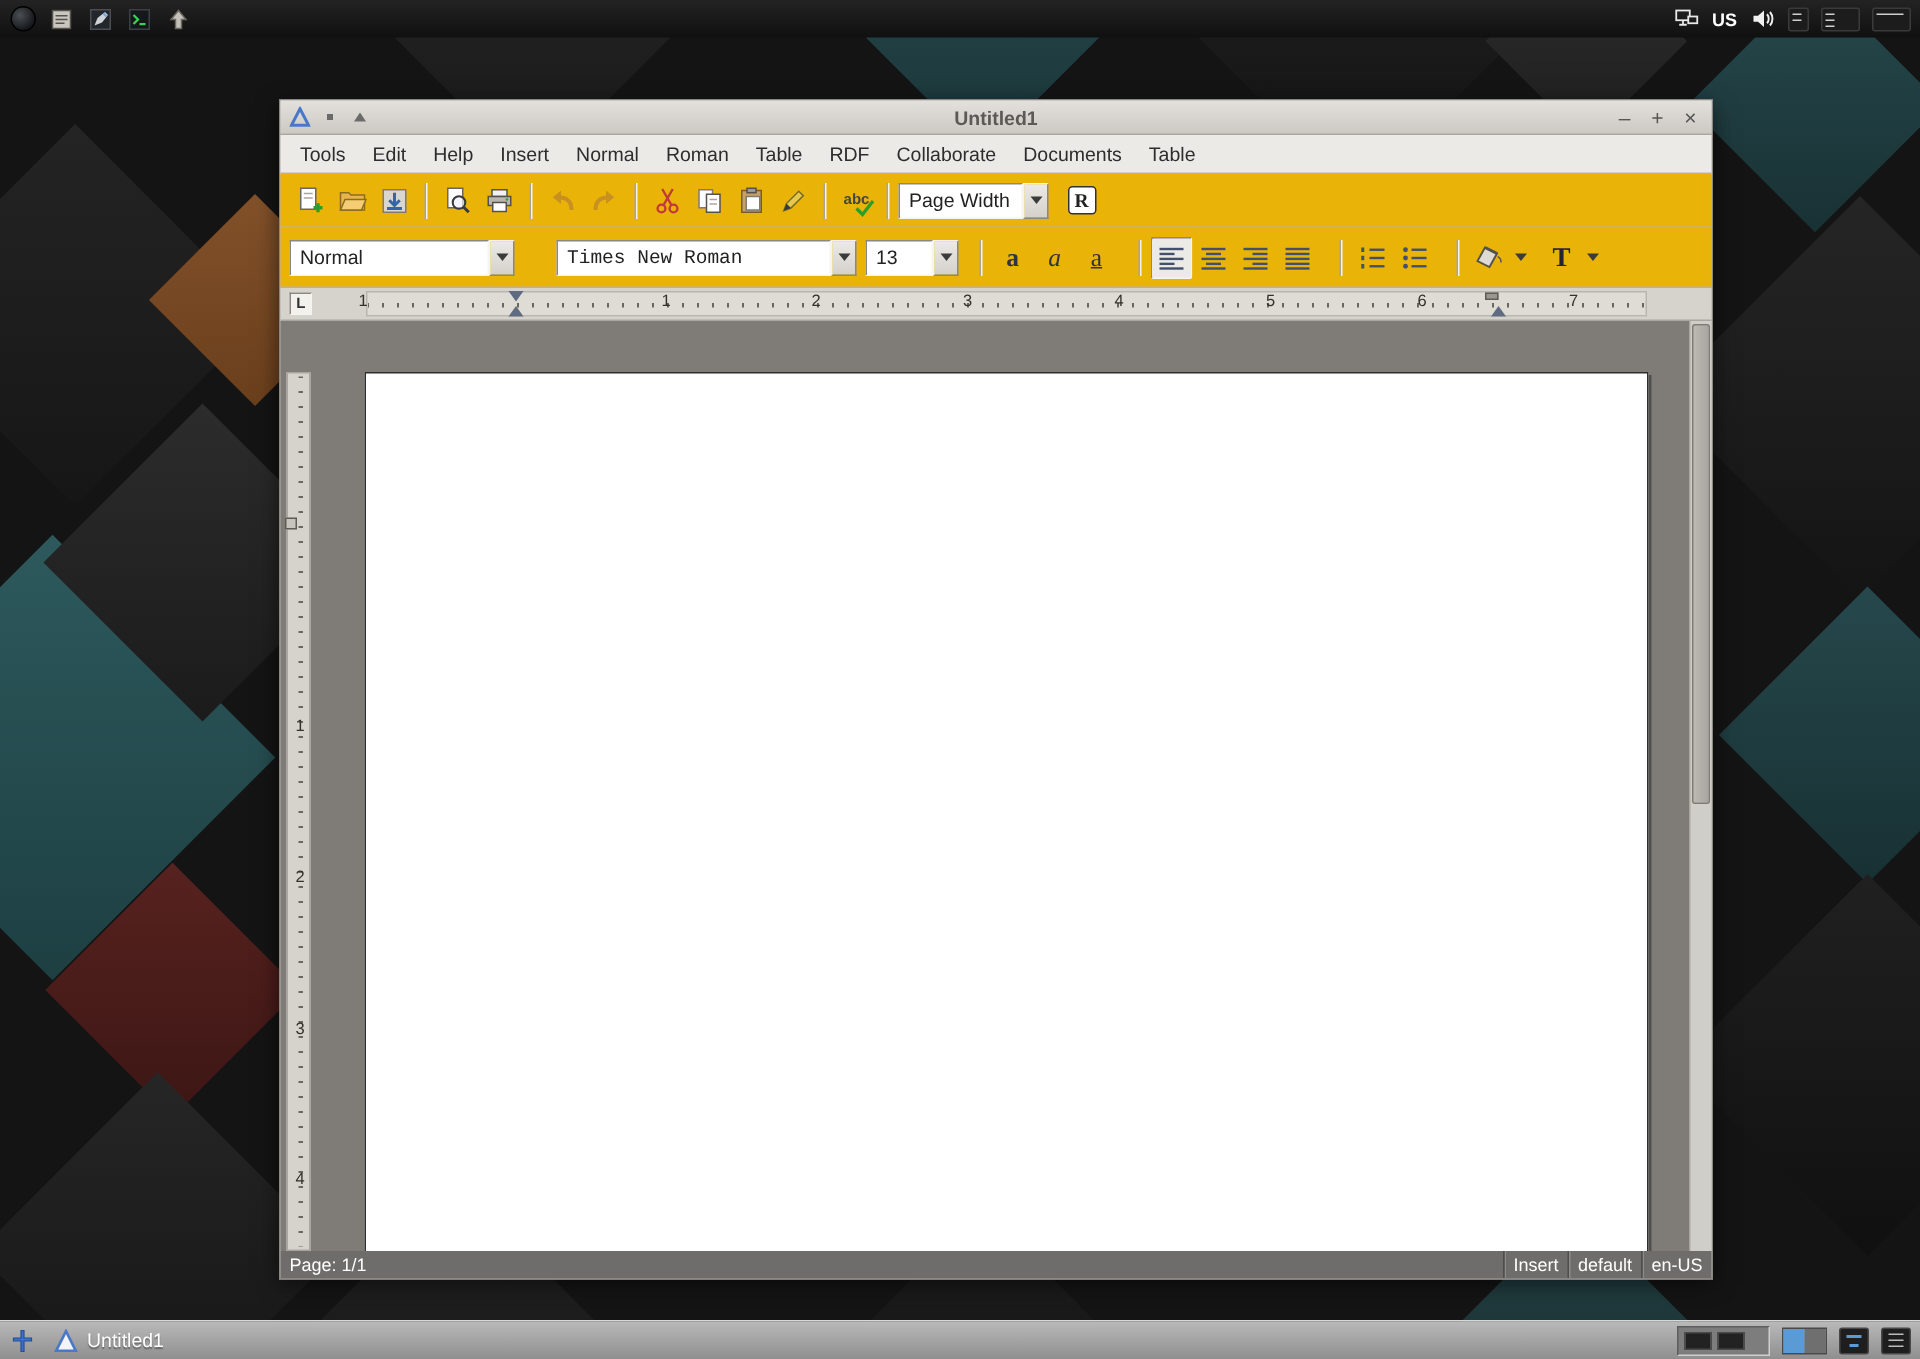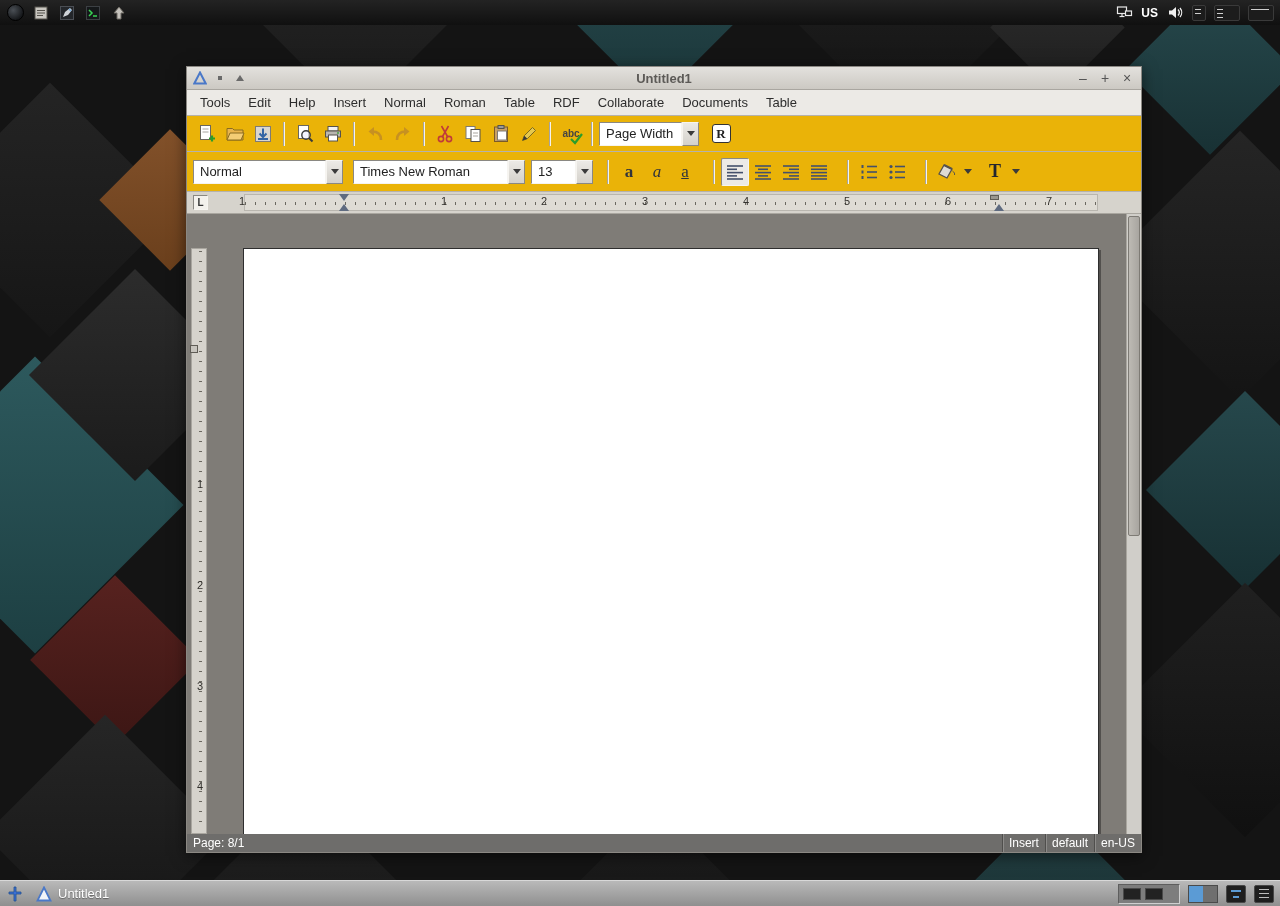--- a/index.html
+++ b/index.html
@@ -329,21 +329,21 @@
     </div>
   </div>
 
   <div class="toolbar toolbar2">
     <div class="combo" style="width:150px;">
       <span class="ctext">Normal</span>
       <span class="cbtn">
           <span class="arr-down"></span>
         </span>
     </div>
-    <div class="combo" style="width:172px;margin-left:10px;">
+    <div class="combo" style="width:200px;margin-left:28px;font-family:Liberation Mono, monospace;">
       <span class="ctext">Times New Roman</span>
       <span class="cbtn">
           <span class="arr-down"></span>
         </span>
     </div>
     <div class="combo" style="width:62px;margin-left:6px;">
       <span class="ctext">13</span>
       <span class="cbtn">
           <span class="arr-down"></span>
         </span>
@@ -486,21 +486,21 @@
         </div>
         <div class="page"></div>
       </div>
     </div>
     <div class="vscroll">
       <div class="vthumb"></div>
     </div>
   </div>
 
   <div class="statusbar">
-    <span class="sb-left">Page: 8/1</span>
+    <span class="sb-left">Page: 1/1</span>
     <span class="sb-spacer"></span>
     <span class="sb-seg">Insert</span>
     <span class="sb-seg">default</span>
     <span class="sb-seg">en-US</span>
   </div>
 </div>
 
 <div class="taskbar">
   <div class="picon">
     <svg width="16" height="16" viewBox="0 0 16 16">

